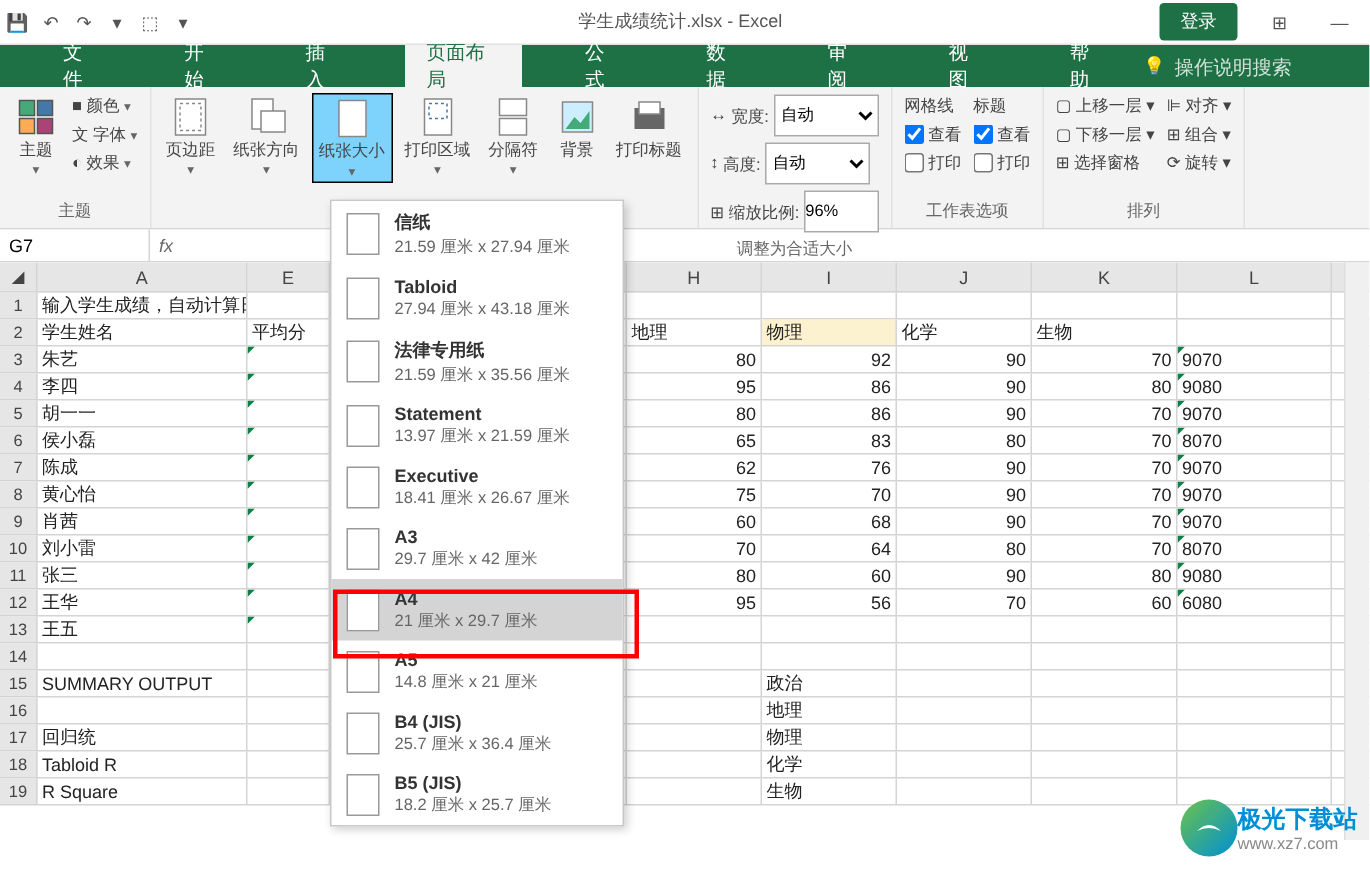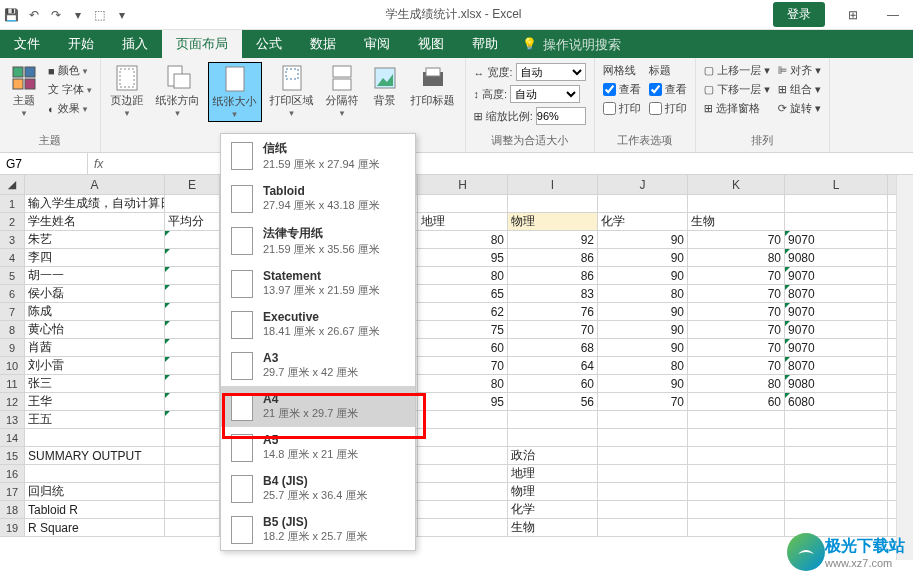--- a/index.html
+++ b/index.html
@@ -6,42 +6,42 @@
 body { background: #fff; width: 913px; height: 579px; overflow: hidden; position: relative; font-size: 12px; }
 
 .title-bar { height: 30px; background: #fff; display: flex; align-items: center; border-bottom: 1px solid #e1e1e1; }
 .qat { display: flex; align-items: center; padding: 0 4px; gap: 6px; }
 .qat-icon { width: 16px; height: 16px; display: flex; align-items: center; justify-content: center; color: #555; }
 .title-text { flex: 1; text-align: center; color: #555; font-size: 12px; }
 .login-btn { background: #1e7145; color: #fff; padding: 4px 14px; border-radius: 3px; margin-right: 8px; font-size: 12px; }
 .win-ctrl { width: 40px; height: 24px; display: flex; align-items: center; justify-content: center; color: #555; }
 
 .tab-bar { height: 28px; background: #1e7145; display: flex; align-items: stretch; }
-.tab { padding: 0 14px; color: #fff; display: flex; align-items: center; font-size: 13px; cursor: pointer; }
+.tab { padding: 0 14px; color: #fff; display: flex; align-items: center; font-size: 13px; cursor: pointer; margin-left: 28px; }
 .tab.active { background: #f3f3f3; color: #1e7145; }
 .tab-help { display:flex; align-items:center; gap:6px; padding: 0 10px; color:#fff; }
 .tab-input { background: transparent; border: none; color: #fff; font-size: 13px; outline: none; width: 120px; }
 .tab-input::placeholder { color: rgba(255,255,255,0.8); }
 
 .ribbon { height: 95px; background: #f3f3f3; display: flex; border-bottom: 1px solid #d4d4d4; }
 .ribbon-group { border-right: 1px solid #e1e1e1; padding: 4px 6px; display: flex; flex-direction: column; }
 .ribbon-group-content { flex: 1; display: flex; align-items: flex-start; gap: 4px; }
 .ribbon-group-label { text-align: center; color: #666; font-size: 11px; padding-top: 2px; }
 .big-btn { display: flex; flex-direction: column; align-items: center; justify-content: center; gap: 2px; padding: 2px 4px; cursor: pointer; }
 .big-btn.active { background: #7dd3fc; border: 1px solid #000000; }
 .big-icon { width: 28px; height: 28px; display: flex; align-items: center; justify-content: center; }
 .big-label { font-size: 11px; color: #444; text-align: center; line-height: 1.1; white-space: nowrap; }
 .small-row { display: flex; align-items: center; gap: 3px; font-size: 11px; color: #444; padding: 1px 2px; white-space: nowrap; }
 .small-row input[type=checkbox] { width: 13px; height: 13px; }
-.size-select { width: 70px; height: 18px; font-size: 11px; border: 1px solid #aaa; background: #fff; }
+.size-select { width: 70px; height: 28px; font-size: 11px; border: 1px solid #aaa; background: #fff; }
 .stack { display: flex; flex-direction: column; gap: 2px; }
 .down-arrow { font-size: 9px; color: #666; }
 
 .formula-bar { height: 22px; background: #fff; border-bottom: 1px solid #d4d4d4; display: flex; align-items: stretch; }
-.name-box { width: 88px; border-right: 1px solid #d4d4d4; display: flex; align-items: center; padding: 0 6px; font-size: 12px; }
+.name-box { width: 100px; border-right: 1px solid #d4d4d4; display: flex; align-items: center; padding: 0 6px; font-size: 12px; }
 .fx-area { display: flex; align-items: center; padding: 0 6px; gap: 6px; }
 
 .grid-area { position: relative; height: 385px; background: #fff; overflow: hidden; }
 .col-headers { display: flex; height: 20px; background: #e6e6e6; border-bottom: 1px solid #d4d4d4; }
 .row-header { width: 25px; background: #e6e6e6; border-right: 1px solid #d4d4d4; text-align: center; font-size: 11px; color: #444; display: flex; align-items: center; justify-content: center; }
 .col-header { border-right: 1px solid #d4d4d4; text-align: center; font-size: 12px; color: #444; display: flex; align-items: center; justify-content: center; background: #e6e6e6; }
 .grid-rows { position: relative; }
 .grid-row { display: flex; height: 18px; border-bottom: 1px solid #d4d4d4; }
 .cell { border-right: 1px solid #d4d4d4; font-size: 12px; color: #222; padding: 0 3px; overflow: hidden; white-space: nowrap; display: flex; align-items: center; position: relative; }
 .cell.right { justify-content: flex-end; }

